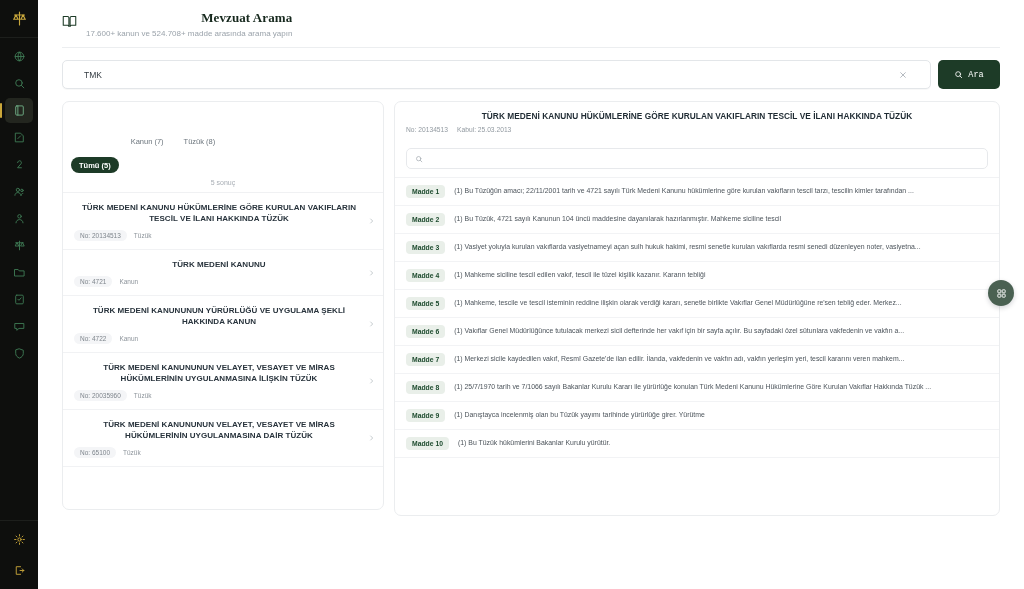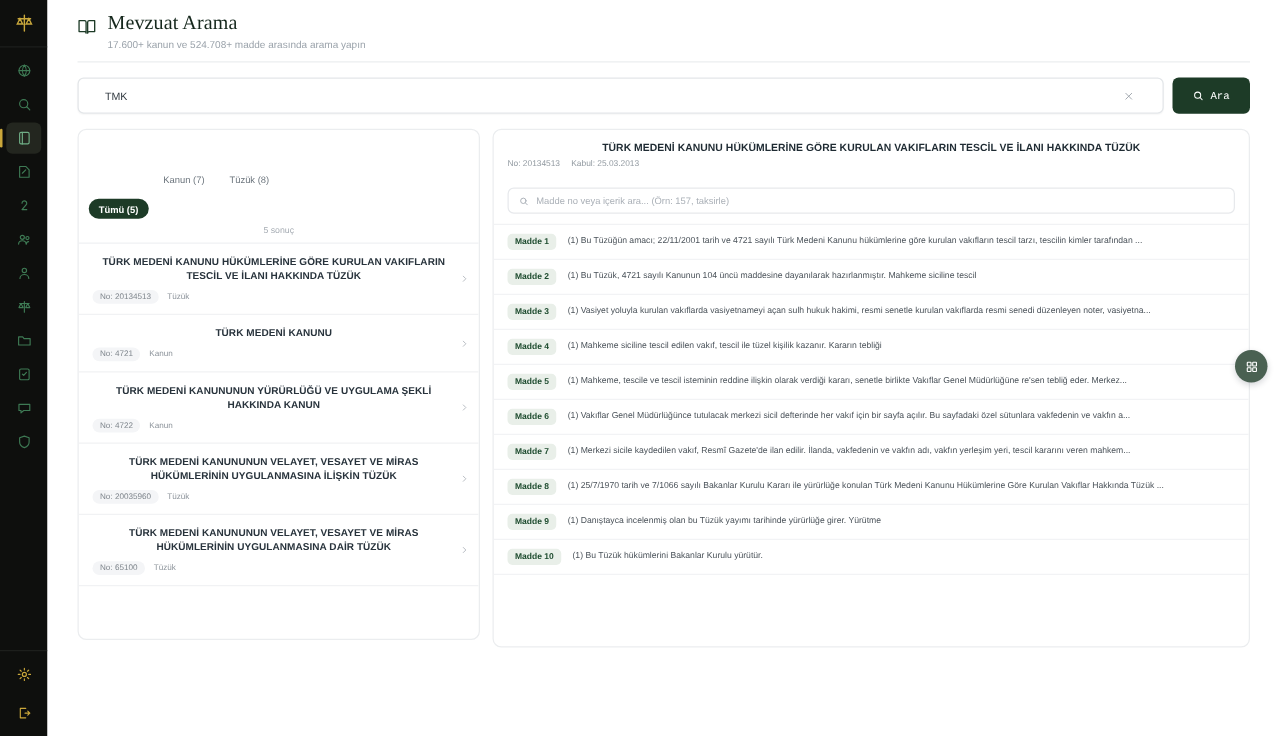--- a/index.html
+++ b/index.html
@@ -47,21 +47,21 @@
     padding-top: 6px;
     border-top: 1px solid #1d1f1c;
   }
 
   
   #main { flex: 1 1 auto; height: 589px; background: #ffffff; padding: 0 24px; position: relative; }
 
   .page-head { padding: 10px 0 0 0; display: flex; align-items: flex-start; gap: 9px; }
   .book-icon { margin-top: 4px; }
   .book-icon svg { width: 15px; height: 15px; display:block; }
-  .page-title { font-family: "Liberation Serif", serif; font-size: 16px; font-weight: 400; color: #16281d; letter-spacing: .1px; }
+  .page-title { font-family: "Liberation Serif", serif; font-size: 13px; font-weight: 700; color: #16281d; letter-spacing: .1px; text-align: right; }
   .page-sub { font-size: 8px; color: #9ba3ab; margin-top: 3px; }
   .head-rule { border-bottom: 1px solid #eceef0; margin-top: 9px; }
 
   
   .search-row { display: flex; gap: 7px; margin-top: 12px; }
   .search-box {
     flex: 1 1 auto; height: 29px; border: 1px solid #e3e6e9; border-radius: 5px;
     background: #fff; display: flex; align-items: center; padding: 0 21px;
     box-shadow: 0 1px 1px rgba(16,24,40,.03);
   }
@@ -348,21 +348,20 @@
           <div class="doc-meta">
             <span>No: 20134513</span>
             <span>Kabul: 25.03.2013</span>
           </div>
         </div>
         <div class="art-search">
           <svg viewBox="0 0 24 24" fill="none" stroke="currentColor" stroke-width="2.2" stroke-linecap="round">
             <circle cx="11" cy="11" r="6.5"></circle>
               <path d="M16 16l4.5 4.5"></path>
           </svg>
-          <input type="text" placeholder="Madde no veya içerik ara... (Örn: 157, taksirle)" style="">
         </div>
         <div class="articles" id="articles">
             <div class="article">
               <span class="art-badge">Madde 1</span>
               <span class="art-text">(1) Bu Tüzüğün amacı; 22/11/2001 tarih ve 4721 sayılı Türk Medeni Kanunu hükümlerine göre kurulan vakıfların tescil tarzı, tescilin kimler tarafından ...</span>
             </div>
             <div class="article">
               <span class="art-badge">Madde 2</span>
               <span class="art-text">(1) Bu Tüzük, 4721 sayılı Kanunun 104 üncü maddesine dayanılarak hazırlanmıştır. Mahkeme siciline tescil</span>
             </div>

